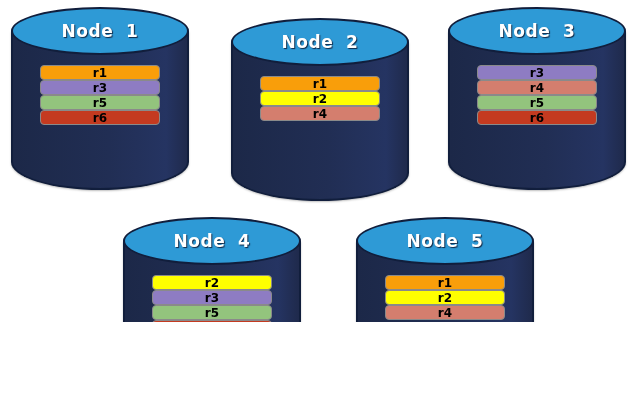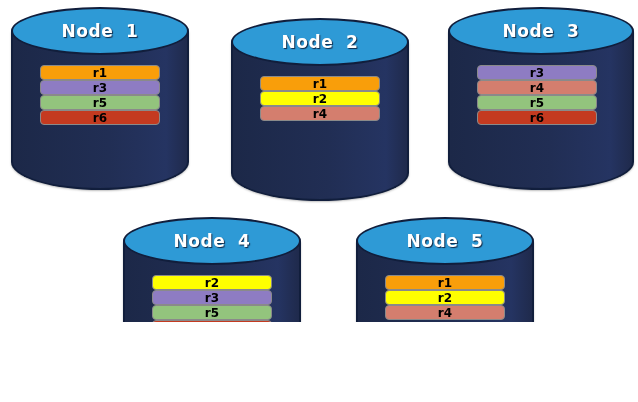--- a/index.html
+++ b/index.html
@@ -15,21 +15,21 @@
     background: #ffffff;
     overflow: hidden;
   }
   .node {
     position: absolute;
     width: 178px;
     height: 183px;
   }
   .node.n1 { left: 11px;  top: 7px; }
   .node.n2 { left: 231px; top: 18px; }
-  .node.n3 { left: 448px; top: 7px; padding-left: 8px; }
+  .node.n3 { left: 448px; top: 7px; }
   .node.n4 { left: 123px; top: 217px; }
   .node.n5 { left: 356px; top: 217px; }
 
   .cyl-body {
     position: absolute;
     left: 0; right: 0;
     top: 24px; bottom: 0;
     background: linear-gradient(90deg, #1c2848 0%, #212e54 55%, #253462 88%, #18234200 100%), #1f2a4c;
     border: 2px solid #111e3c;
     border-top: none;

